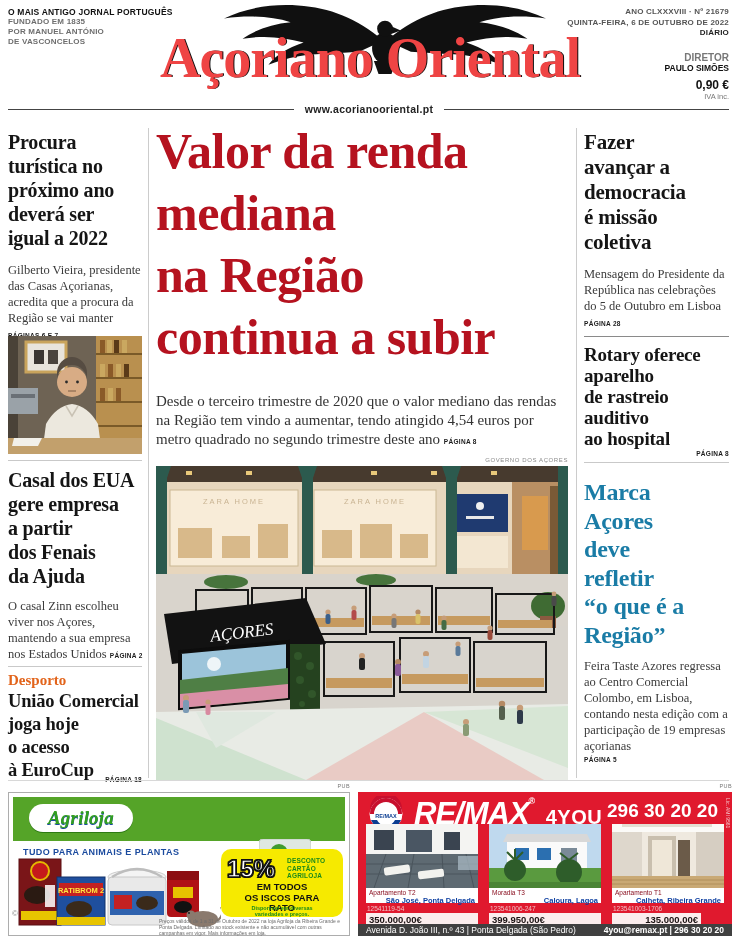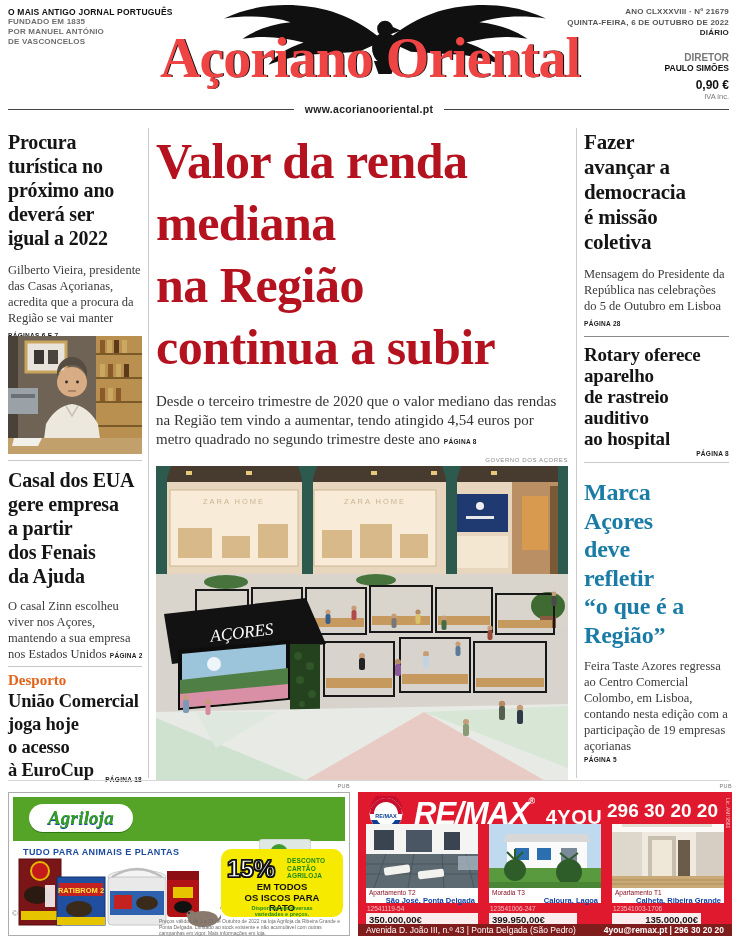--- a/index.html
+++ b/index.html
@@ -64,21 +64,21 @@
   .remax-phone{font-family:"Liberation Sans","DejaVu Sans",sans-serif;font-weight:700;font-size:19px;color:#fff;}
   .remax-lic{position:absolute;font-family:"Liberation Sans","DejaVu Sans",sans-serif;font-size:5px;
              color:#f3c6cc;writing-mode:vertical-rl;}
   .card-label{position:absolute;background:#fff;box-sizing:border-box;padding:1px 3px;}
   .card-type{font-family:"Liberation Sans","DejaVu Sans",sans-serif;font-size:6.5px;color:#8a1020;display:block;}
   .card-loc{font-family:"Liberation Sans","DejaVu Sans",sans-serif;font-weight:700;font-size:7.5px;
             color:#0b3da0;display:block;text-align:right;}
   .card-ref{position:absolute;font-family:"Liberation Sans","DejaVu Sans",sans-serif;font-size:6.5px;color:#f0c0c4;}
   .card-price{position:absolute;background:#fbeded;font-family:"Liberation Sans","DejaVu Sans",sans-serif;
               font-weight:700;font-size:9.5px;color:#1a1212;box-sizing:border-box;padding:1px 3px;}
-  .remax-footer{position:absolute;background:#7f1d1d;}
+  .remax-footer{position:absolute;background:#404040;}
   .rf-txt{font-family:"Liberation Sans","DejaVu Sans",sans-serif;font-size:8.5px;color:#fff;}
 </style>
 </head>
 <body>
 
 <div class="page">
 
   <div class="abs sans" style="left:8px;top:7px;width:190px;">
     <div class="tagline1">O MAIS ANTIGO JORNAL PORTUGUÊS</div>
     <div class="tagline2">FUNDADO EM 1835</div>
@@ -189,21 +189,21 @@
 
   <div class="abs kicker" style="left:8px;top:672px;">Desporto</div>
   <div class="abs hl hl-left-sm" style="left:8px;top:690px;width:134px;">
     <div>União Comercial</div>
     <div>joga hoje</div>
     <div>o acesso</div>
     <div>à EuroCup</div>
   </div>
   <div class="abs ptag" style="left:8px;top:776px;width:134px;text-align:right;">PÁGINA 18</div>
 
-  <div class="abs hl hl-main" style="left:156px;top:130px;width:412px;">
+  <div class="abs hl hl-main" style="left:156px;top:120px;width:412px;">
     <div>Valor da renda</div>
     <div>mediana</div>
     <div>na Região</div>
     <div>continua a subir</div>
   </div>
   <div class="abs dek dek-lg" style="left:156px;top:392px;width:405px;">
     <span>Desde o terceiro trimestre de 2020 que o valor mediano das rendas na Região tem vindo a aumentar, tendo atingido 4,54 euros por metro quadrado no segundo trimestre deste ano</span>
     <span class="ptag">PÁGINA 8</span>
   </div>
 
@@ -562,21 +562,21 @@
       <span class="card-loc">São José, Ponta Delgada</span>
     </div>
     <div class="card-ref" style="left:9px;top:113px;">12541119-54</div>
     <div class="card-price" style="left:8px;top:121px;width:112px;">350.000,00€</div>
 
     <div class="card-label" style="left:131px;top:96px;width:112px;height:15px;">
       <span class="card-type">Moradia T3</span>
       <span class="card-loc">Caloura, Lagoa</span>
     </div>
     <div class="card-ref" style="left:132px;top:113px;">123541006-247</div>
-    <div class="card-price" style="left:131px;top:121px;width:88px;">399.950,00€</div>
+    <div class="card-price" style="left:131px;top:121px;width:112px;">399.950,00€</div>
 
     <div class="card-label" style="left:254px;top:96px;width:112px;height:15px;">
       <span class="card-type">Apartamento T1</span>
       <span class="card-loc">Calheta, Ribeira Grande</span>
     </div>
     <div class="card-ref" style="left:255px;top:113px;">123541003-1706</div>
     <div class="card-price" style="left:254px;top:121px;width:89px;text-align:right;">135.000,00€</div>
 
     <div class="remax-footer" style="left:0;top:132px;width:374px;height:12px;">
       <span class="abs rf-txt" style="left:8px;top:1px;">Avenida D. João III, n.º 43 | Ponta Delgada (São Pedro)</span>

